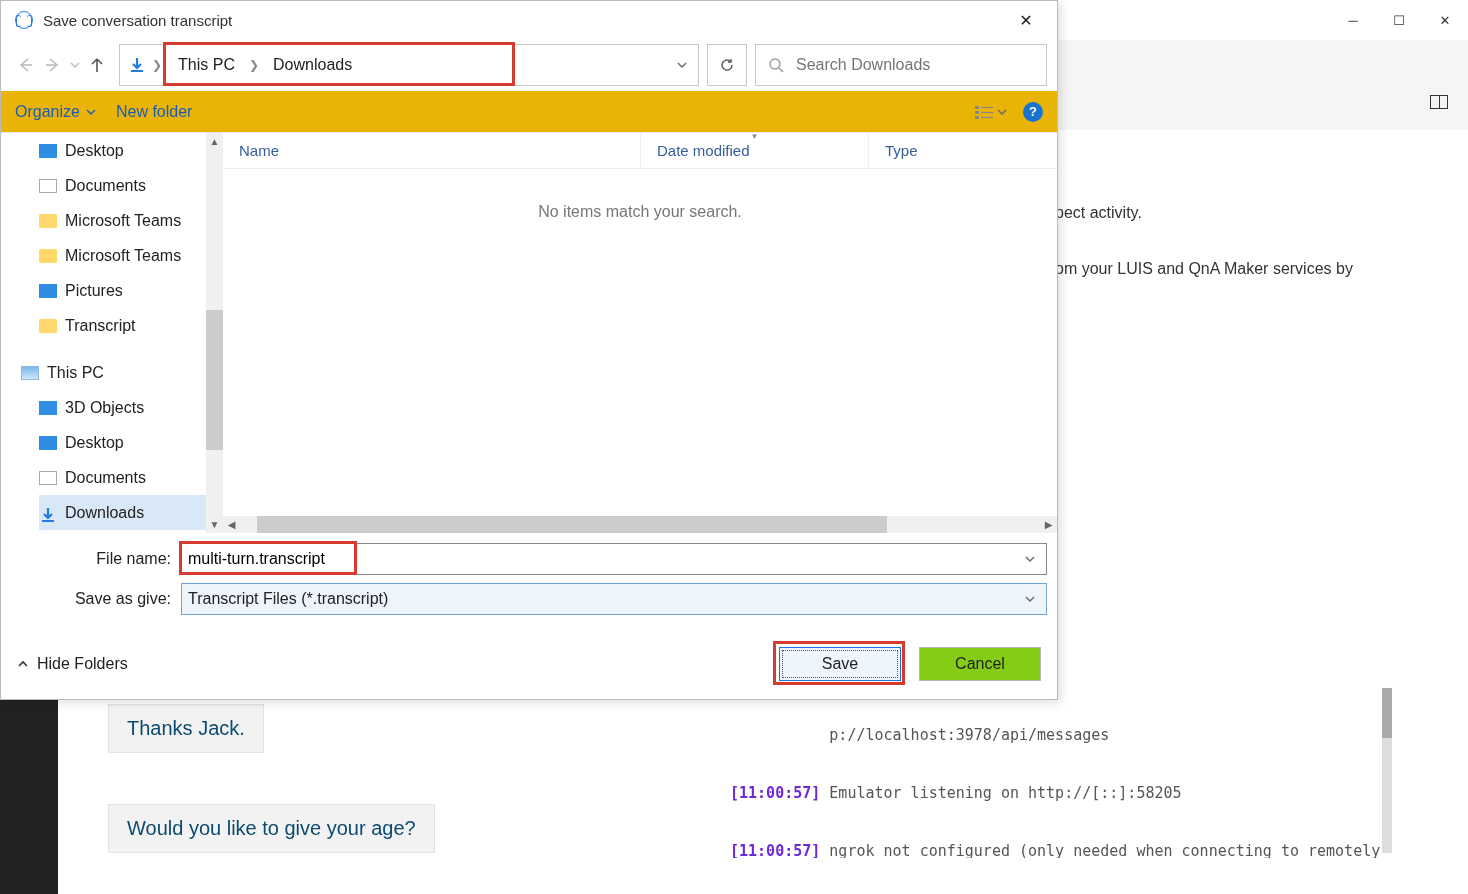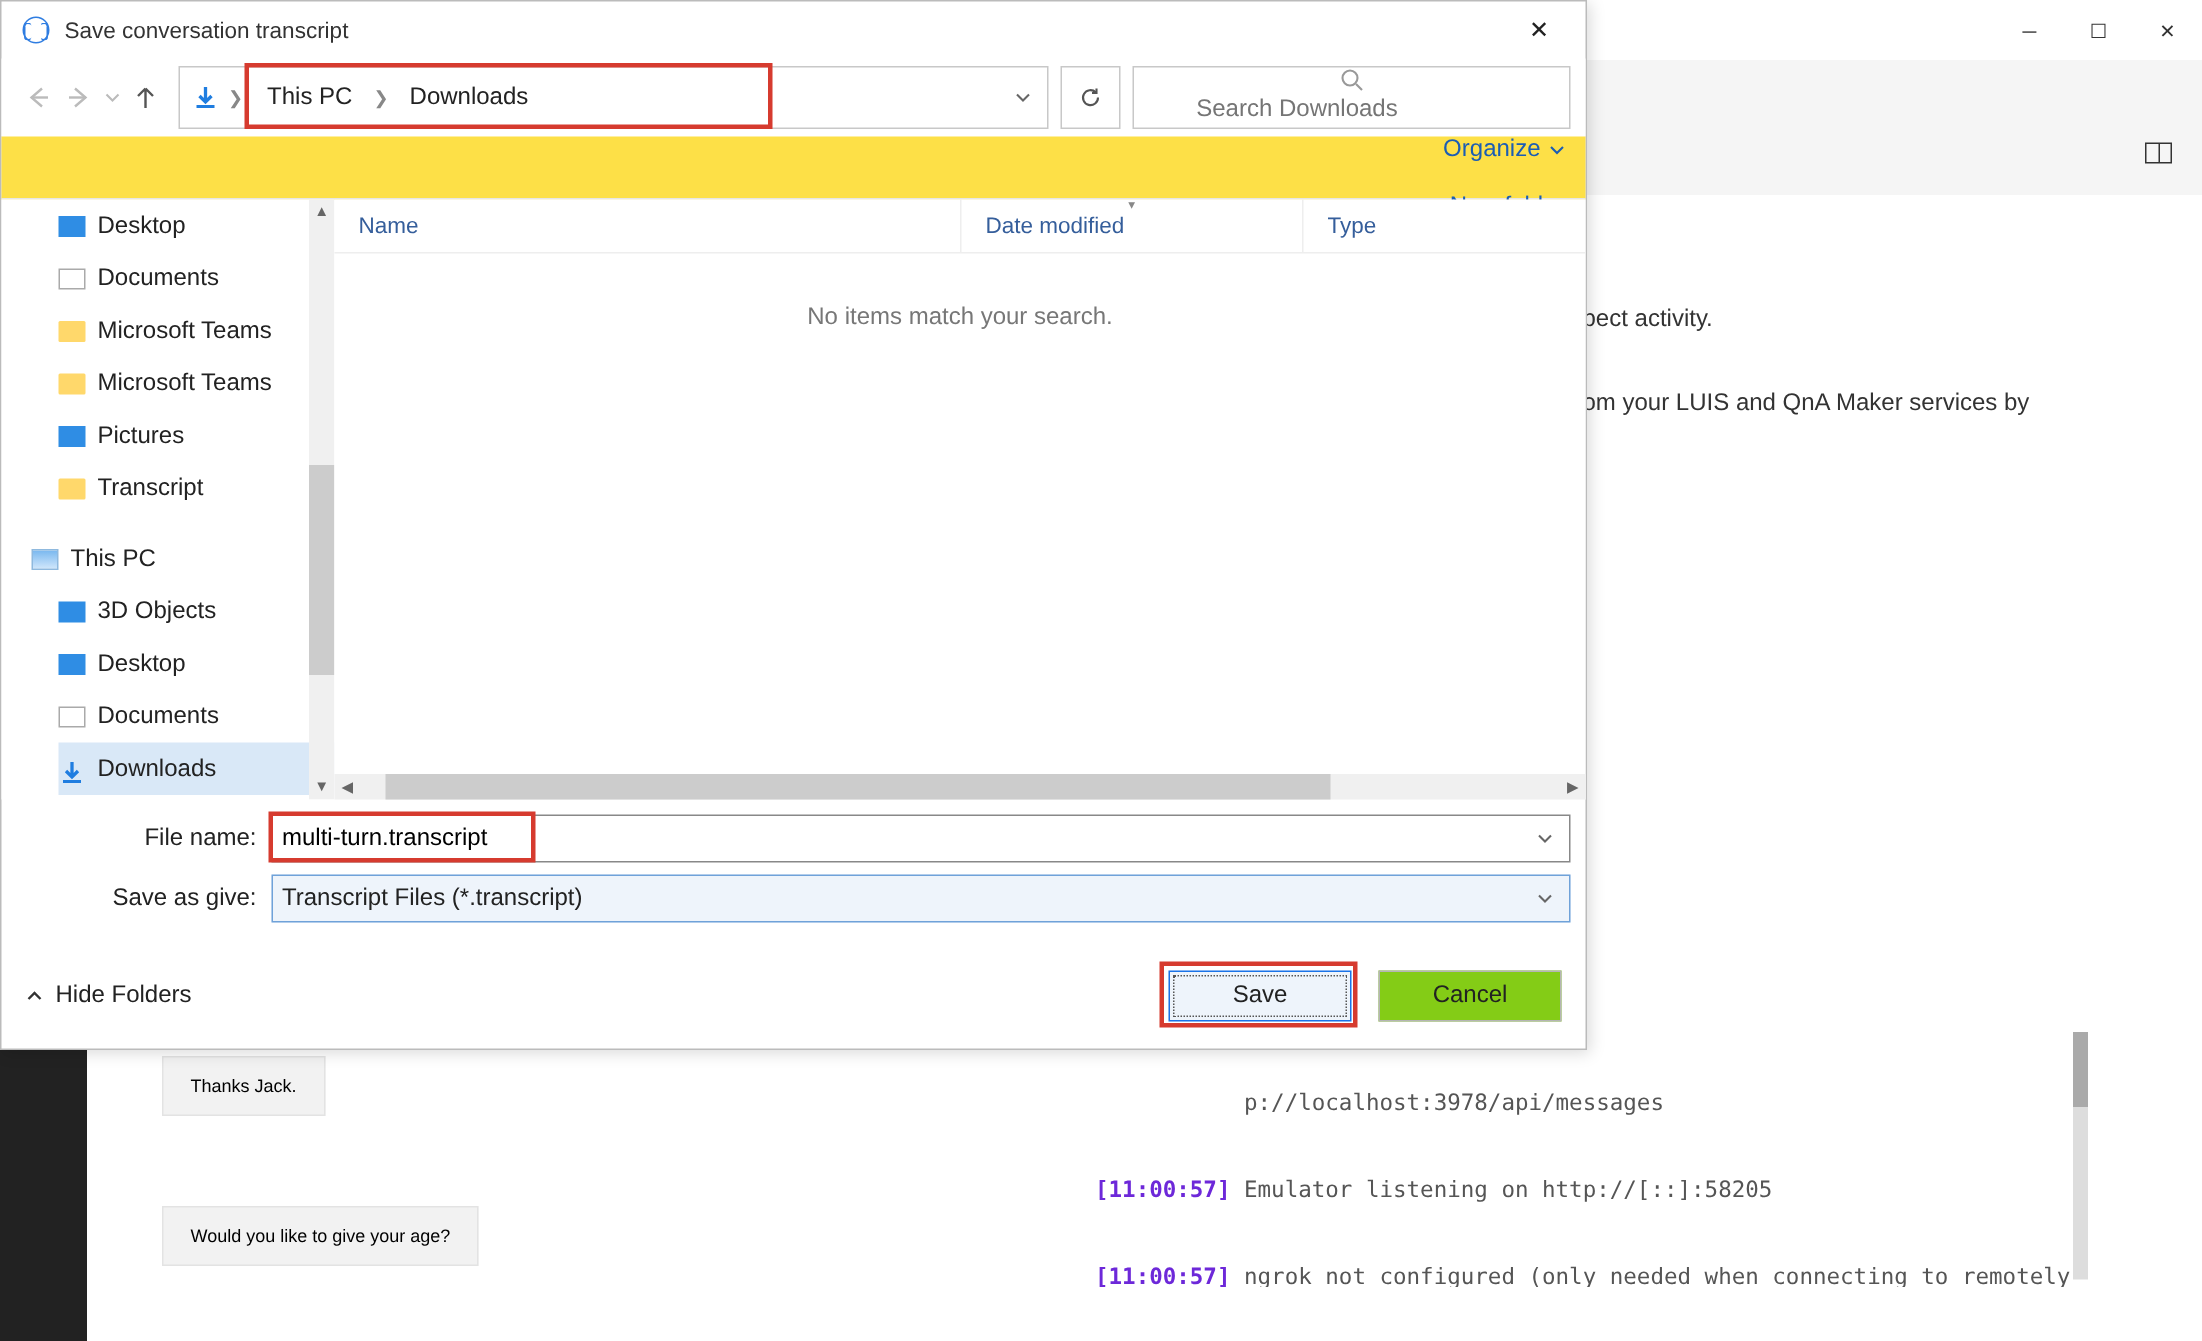--- a/index.html
+++ b/index.html
@@ -11,21 +11,21 @@
   .bgapp-titlebar { position: absolute; left: 0; top: 0; width: 1468px; height: 40px; background: #fff; display: flex; justify-content: flex-end; align-items: center; }
   .bgapp-titlebar .winbtn { width: 46px; height: 30px; display: flex; align-items: center; justify-content: center; font-size: 13px; color: #333; cursor: pointer; }
   .bgapp-toolbar { position: absolute; left: 0; top: 40px; width: 1468px; height: 90px; background: #f5f5f5; }
   .bgapp-toolbar .panelicon { position: absolute; right: 20px; top: 55px; width: 18px; height: 14px; border: 1.5px solid #333; display: flex; }
   .bgapp-toolbar .panelicon::after { content: ""; width: 50%; border-right: 1.5px solid #333; }
 
   .bg-content { position: absolute; left: 1055px; top: 200px; right: 20px; font-size: 16px; color: #333; line-height: 1.6; }
 
   .left-strip { position: absolute; left: 0; top: 700px; width: 58px; height: 194px; background: #222; }
 
-  .chat-bubble { position: absolute; background: #f2f2f2; border: 1px solid #e3e3e3; padding: 12px 18px; font-size: 12px; color: #000000; }
+  .chat-bubble { position: absolute; background: #f2f2f2; border: 1px solid #e3e3e3; padding: 12px 18px; font-size: 20px; color: #0c4a6e; }
 
   .log-panel { position: absolute; left: 730px; top: 688px; width: 650px; height: 170px; font-family: Consolas, monospace; font-size: 15px; color: #555; background: #fff; line-height: 1.28; white-space: pre; overflow: hidden; }
   .log-row { display: block; }
   .ts-green { color: #6d28d9; font-weight: bold; }
   .log-scrollbar { position: absolute; left: 1382px; top: 688px; width: 10px; height: 165px; background: #ddd; }
   .log-scrollbar div { position: absolute; left: 0; top: 0; width: 10px; height: 50px; background: #aaa; }
 
   
   .dialog { position: absolute; left: 0; top: 0; width: 1058px; height: 700px; background: #fff; border: 1px solid #bbb; box-shadow: 2px 2px 10px rgba(0,0,0,0.15); }
   .dlg-title { height: 38px; display: flex; align-items: center; padding: 0 8px; }
@@ -40,25 +40,25 @@
   .navbtn { width: 28px; height: 28px; display: flex; align-items: center; justify-content: center; color: #aaa; font-size: 18px; cursor: pointer; }
   .navbtn.enabled { color: #333; }
   .addressbar { margin-left: 8px; flex: 1; height: 42px; border: 1px solid #c8c8c8; display: flex; align-items: center; background: #fff; position: relative; }
   .addressbar .dl-icon { width: 22px; height: 22px; margin-left: 6px; display:flex; align-items:center; justify-content:center; }
   .breadcrumb-wrap { display: flex; align-items: center; height: 100%; padding: 0 6px; gap: 4px; }
   .breadcrumb-highlight { position: absolute; border: 3px solid #d63b2f; pointer-events: none; }
   .crumb { padding: 0 6px; height: 40px; display: flex; align-items: center; cursor: pointer; font-size: 16px; }
   .chev { color: #888; font-size: 12px; padding: 0 4px; }
   .addr-dd { margin-left: auto; width: 32px; height: 40px; display: flex; align-items: center; justify-content: center; color: #666; cursor: pointer; }
   .refresh { width: 40px; height: 42px; border: 1px solid #c8c8c8; margin-left: 8px; display: flex; align-items: center; justify-content: center; cursor: pointer; color: #555; }
-  .searchbox { width: 292px; height: 42px; border: 1px solid #c8c8c8; margin-left: 8px; display: flex; align-items: center; flex-direction: column; }
+  .searchbox { width: 292px; height: 42px; border: 1px solid #c8c8c8; margin-left: 8px; display: flex; align-items: center; }
   .searchbox .sicon { width: 40px; display: flex; align-items: center; justify-content: center; color: #888; }
   .searchbox input { border: none; outline: none; height: 100%; flex: 1; font-size: 16px; color: #333; background: transparent; }
 
-  .dlg-toolbar { height: 42px; background: #fde047; display: flex; align-items: flex-end; padding: 0 14px; gap: 20px; border-bottom: 1px solid #e6e6e6; flex-direction: column; }
+  .dlg-toolbar { height: 42px; background: #eab308; display: flex; align-items: center; padding: 0 14px; gap: 20px; border-bottom: 1px solid #e6e6e6; }
   .tbbtn { color: #1b5db4; font-size: 16px; cursor: pointer; display: flex; align-items: center; gap: 6px; }
   .tb-right { margin-left: auto; display: flex; align-items: center; gap: 16px; }
   .help-icon { width: 20px; height: 20px; border-radius: 50%; background: #1b73d0; color: #fff; display: flex; align-items: center; justify-content: center; font-size: 13px; font-weight: bold; cursor: pointer; }
   .view-icon { color: #666; cursor: pointer; display: flex; align-items: center; gap: 4px; }
 
   .dlg-body { display: flex; height: 400px; }
   .tree { width: 222px; background: #fff; position: relative; overflow: hidden; }
   .tree-scroll { position: absolute; right: 0; top: 0; width: 17px; height: 100%; background: #f0f0f0; display: flex; flex-direction: column; align-items: center; }
   .tree-scroll .arrow { height: 17px; width: 17px; display:flex; align-items:center; justify-content:center; color:#666; font-size:10px; cursor:pointer; }
   .tree-scroll .thumb { width: 17px; flex: 0 0 140px; background: #ccc; margin-top: 160px; }

